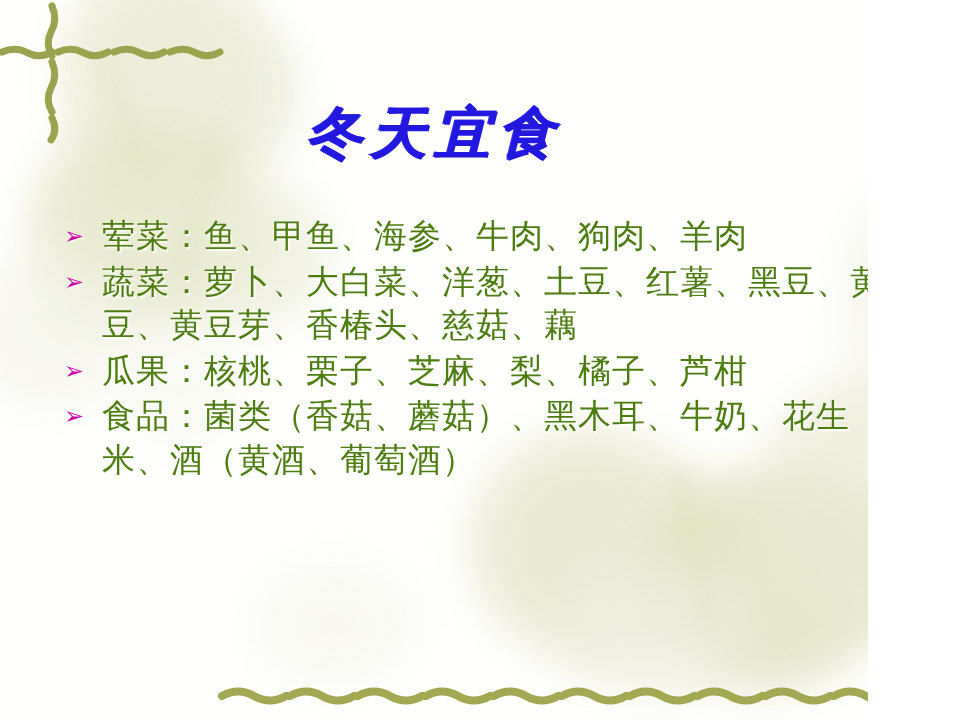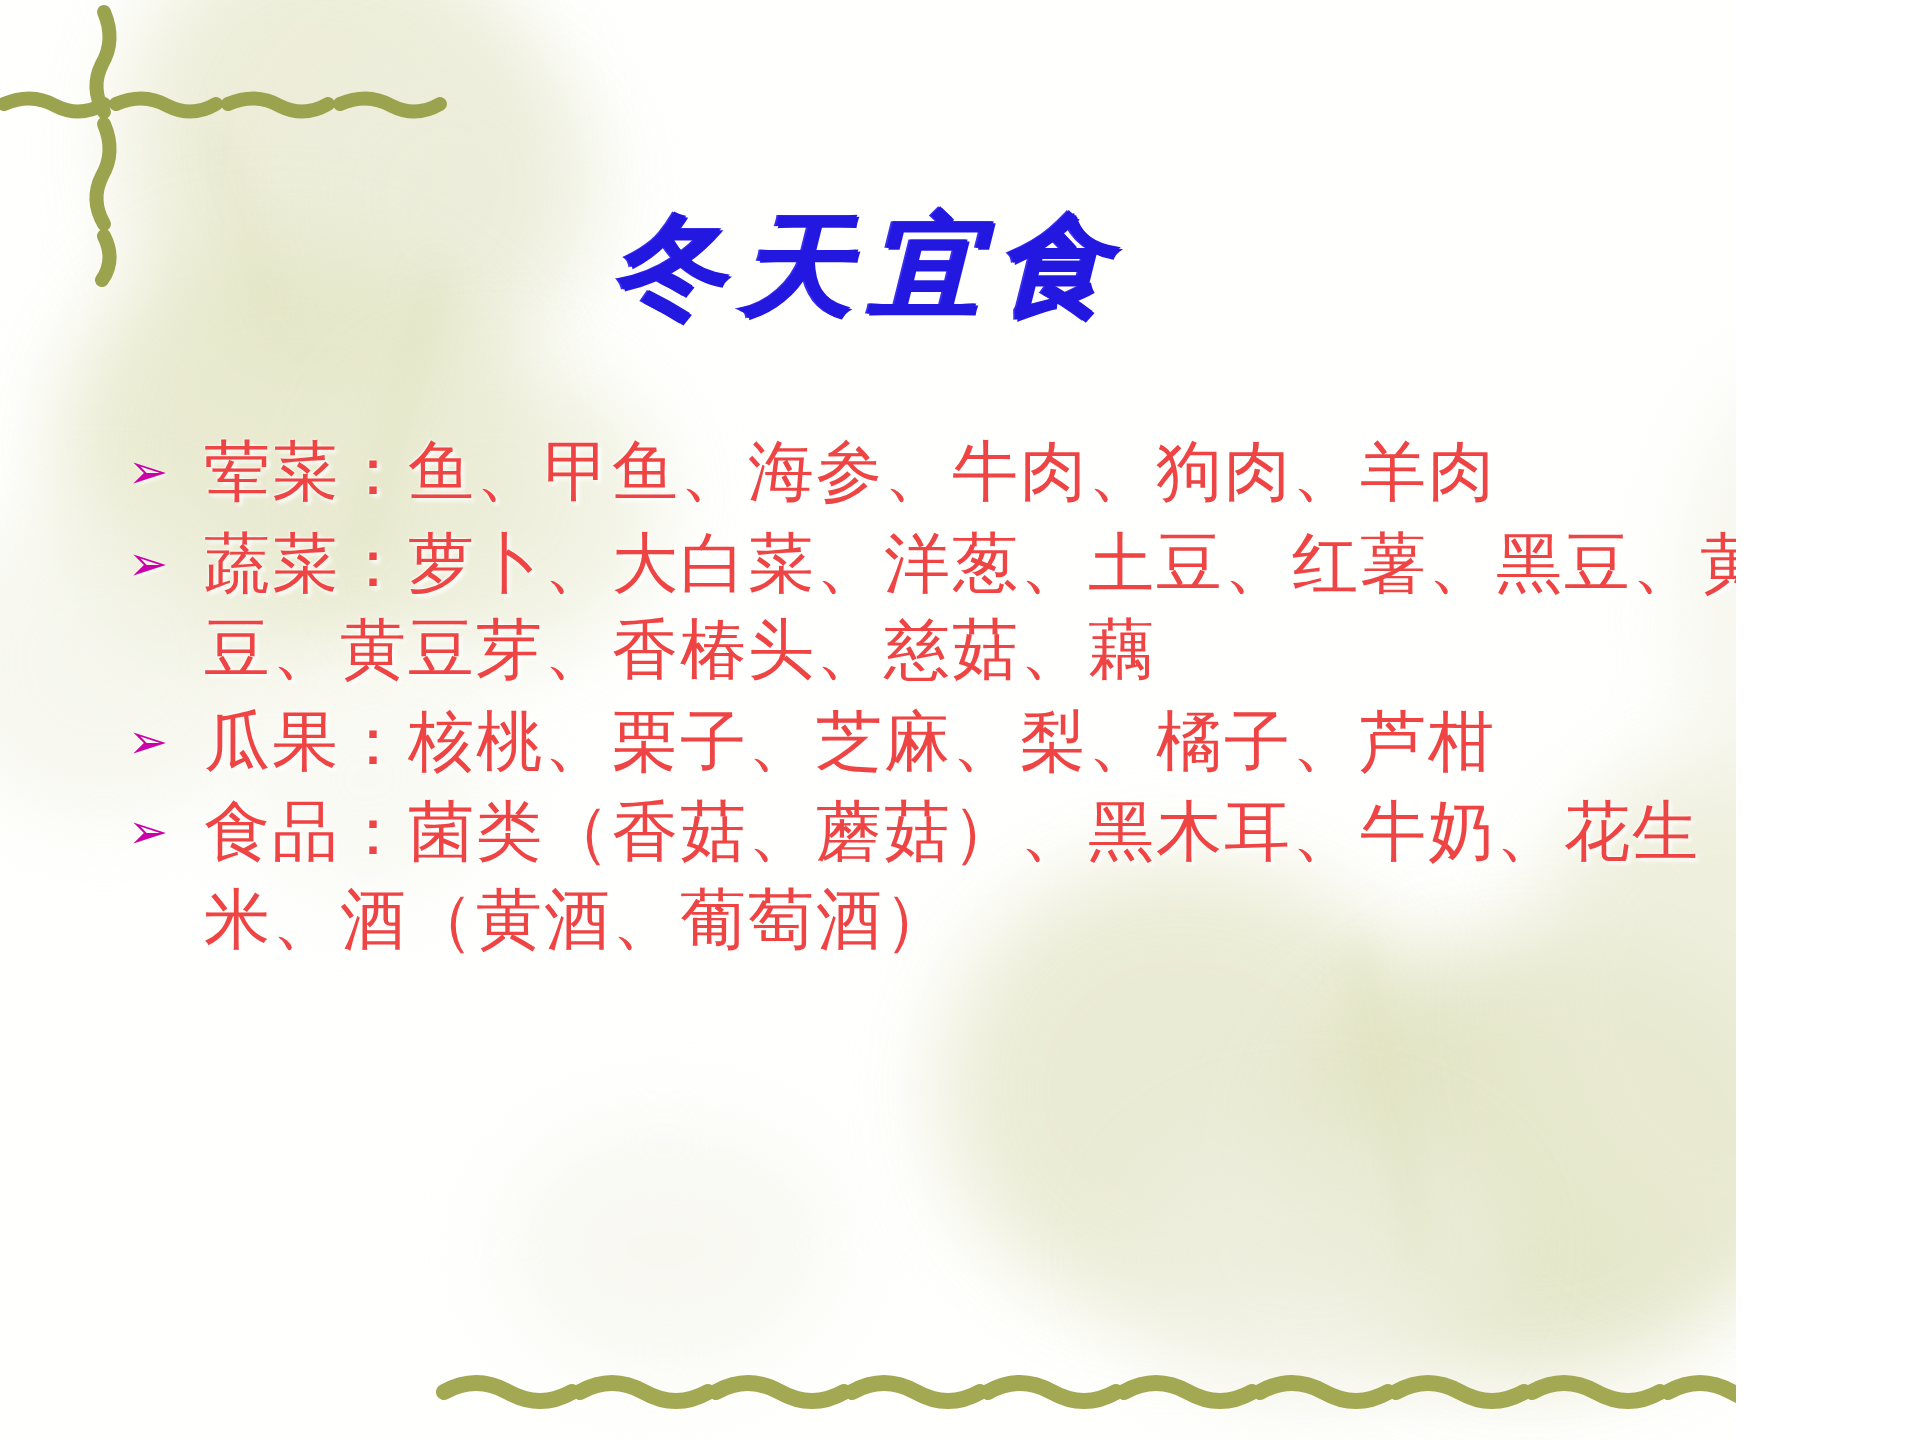--- a/index.html
+++ b/index.html
@@ -114,21 +114,21 @@
     width: 38px;
     padding-top: 10px;
     color: #cc00a8;
     font-size: 24px;
     line-height: 1;
     text-align: left;
     text-shadow: 1px 1px 2px rgba(255,255,255,.9);
   }
   .bullet-text {
     flex: 1 1 auto;
-    color: #ef4444;
+    color: #4d7c0f;
     font-family: "DejaVu Serif", "Liberation Serif", serif;
     font-size: 33px;
     line-height: 1.32;
     letter-spacing: 1px;
     text-shadow: 1.5px 1.5px 2px rgba(255,255,255,.95),
                  -0.5px -0.5px 1px rgba(255,255,255,.7);
   }
 </style>
 </head>
 <body>

